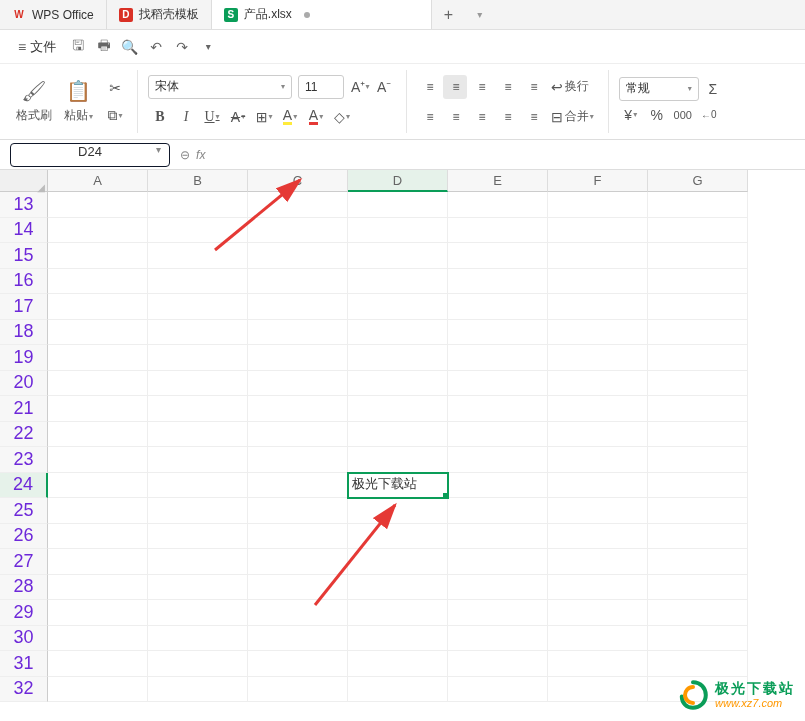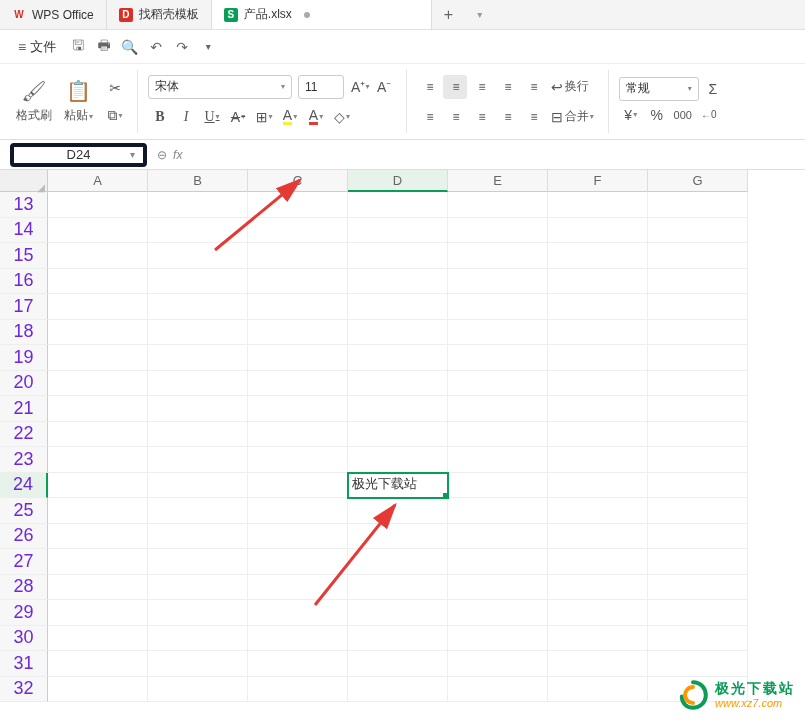--- a/index.html
+++ b/index.html
@@ -149,23 +149,23 @@
     
     .cellref-bar {
       height: 30px;
       display: flex;
       align-items: center;
       border-bottom: 1px solid #ddd;
       padding: 4px 10px;
       gap: 10px;
     }
     .namebox {
-      width: 137px; height: 24px;
-      border: 4px solid #0f172a; border-radius: 4px;
-      display: flex; align-items: center; justify-content: center;
+      width: 160px; height: 24px;
+      border: 1px solid #0f172a; border-radius: 4px;
+      display: flex; align-items: flex-start; justify-content: center;
       font-size: 13px; position: relative;
       cursor: text;
     }
     .namebox .dd2 { position: absolute; right: 8px; color: #888; font-size: 10px; }
     .fx-icons { display: flex; gap: 6px; align-items: center; color: #888; }
     .fx-icons span { cursor: pointer; }
     .formula-input {
       flex: 1; height: 24px;
       font-size: 14px; padding: 0 6px;
       border: none; outline: none;

